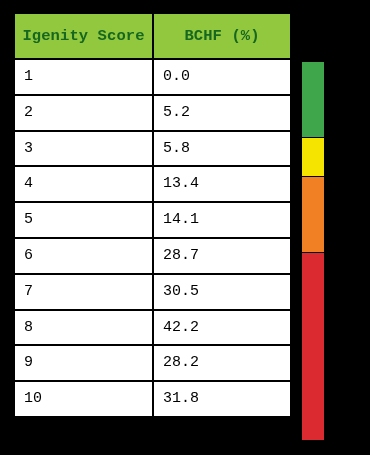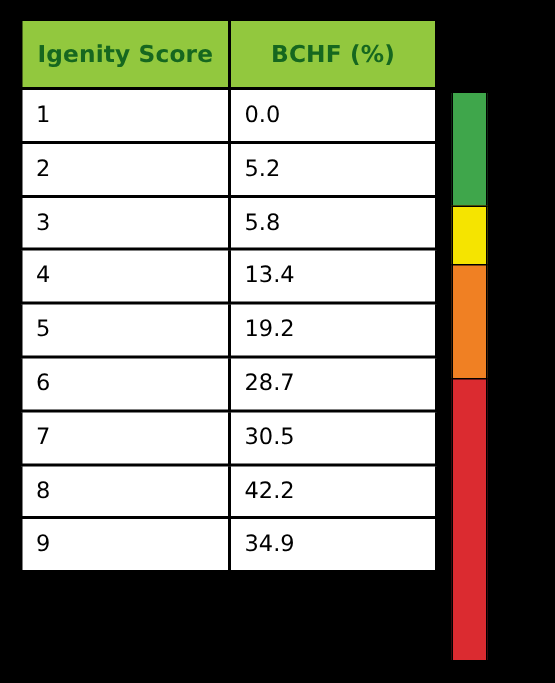--- a/index.html
+++ b/index.html
@@ -12,20 +12,21 @@
     height: 455px;
     overflow: hidden;
     font-family: "DejaVu Sans", sans-serif;
   }
 
   #screen {
     position: relative;
     width: 370px;
     height: 455px;
     background: #000000;
+    font-family: Liberation Mono, monospace;
   }
 
   
   #score-table {
     position: absolute;
     left: 13px;
     top: 12px;
     width: 277px;
     border-collapse: collapse;
     table-layout: fixed;
@@ -114,37 +115,41 @@
       <tr>
         <td>3</td>
         <td>5.8</td>
       </tr>
       <tr>
         <td>4</td>
         <td>13.4</td>
       </tr>
       <tr>
         <td>5</td>
-        <td>19.2</td>
+        <td>14.1</td>
       </tr>
       <tr>
         <td>6</td>
         <td>28.7</td>
       </tr>
       <tr>
         <td>7</td>
         <td>30.5</td>
       </tr>
       <tr>
         <td>8</td>
         <td>42.2</td>
       </tr>
       <tr>
         <td>9</td>
-        <td>34.9</td>
+        <td>28.2</td>
+      </tr>
+      <tr>
+        <td>10</td>
+        <td>31.8</td>
       </tr>
     </tbody>
   </table>
 
   <div id="risk-bar">
     <div class="seg" style="background: rgb(63, 166, 75); flex: 2 0 0px;"></div>
     <div class="seg" style="background: rgb(245, 228, 0); flex: 1 0 0px;"></div>
     <div class="seg" style="background: rgb(240, 128, 35); flex: 2 0 0px;"></div>
     <div class="seg" style="background: rgb(219, 43, 48); flex: 5 0 0px;"></div>
   </div>

